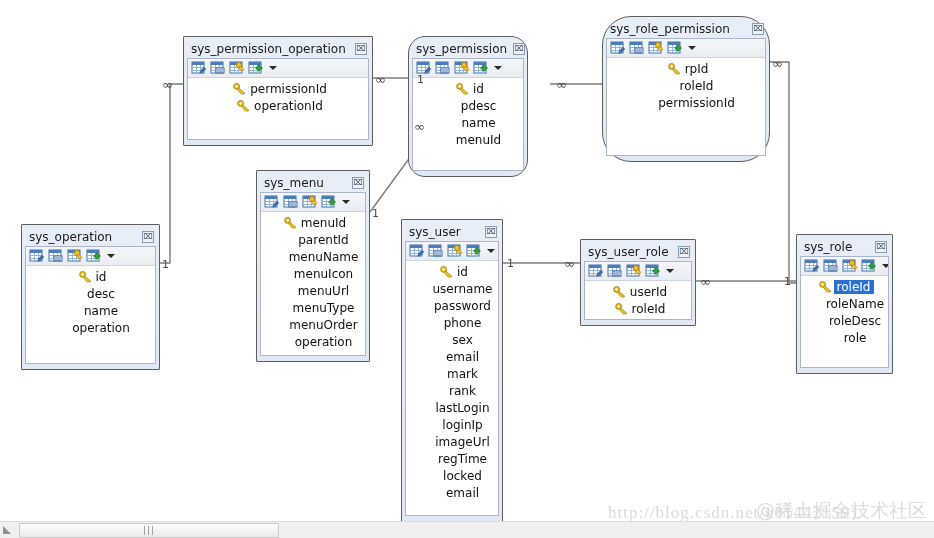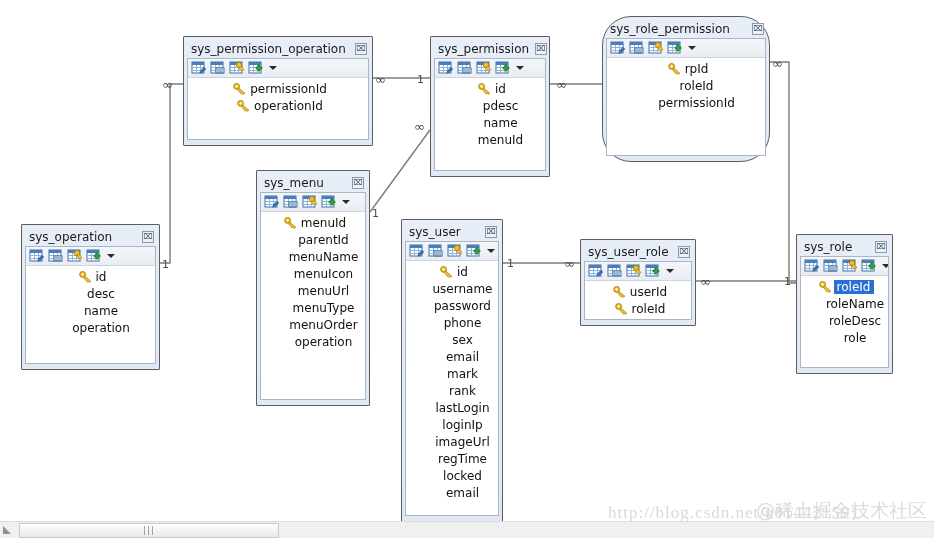--- a/index.html
+++ b/index.html
@@ -266,21 +266,21 @@
               <span class="keyslot"><svg width="14" height="13" viewBox="0 0 14 13">
                   <circle cx="3.6" cy="4.4" r="2.9" fill="#f2c41c" stroke="#a8821a" stroke-width="1"></circle>
                   <circle cx="3.6" cy="4.4" r="1.1" fill="#ffffff"></circle>
                   <path d="M5.6 6.0 L11.8 11.2 L10.4 12.4 L9.4 11.4 L8.5 12.2 L7.5 11.2 L4.4 7.6 Z" fill="#f2c41c" stroke="#a8821a" stroke-width="0.8"></path>
                 </svg></span>
               <span class="fname">operationId</span>
             </div>
           </div>
         </div>
       </div>
-      <div class="entity" style="left: 430px; top: 36px; width: 120px; height: 141px;">
+      <div class="entity" style="left: 408px; top: 36px; width: 120px; height: 141px; border-radius: 17px;">
         <div class="ehead">
           <div class="etitle">sys_permission</div>
           <div class="eclose">⌧</div>
         </div>
         <div class="ebody">
           <div class="etoolbar">
             <span class="ticon"><svg width="16" height="15" viewBox="0 0 16 15">
                 <rect x="1" y="1" width="12" height="11" fill="#ffffff" stroke="#3f6ea5" stroke-width="1"></rect>
                 <rect x="1" y="1" width="12" height="3" fill="#4a7ebb"></rect>
                 <g stroke="#8fb3da" stroke-width="1">
@@ -424,21 +424,21 @@
               <span class="nokey"></span>
               <span class="fname">roleId</span>
             </div>
             <div class="field">
               <span class="nokey"></span>
               <span class="fname">permissionId</span>
             </div>
           </div>
         </div>
       </div>
-      <div class="entity" style="left: 256px; top: 170px; width: 114px; height: 236px;">
+      <div class="entity" style="left: 256px; top: 170px; width: 114px; height: 192px;">
         <div class="ehead">
           <div class="etitle">sys_menu</div>
           <div class="eclose">⌧</div>
         </div>
         <div class="ebody">
           <div class="etoolbar">
             <span class="ticon"><svg width="16" height="15" viewBox="0 0 16 15">
                 <rect x="1" y="1" width="12" height="11" fill="#ffffff" stroke="#3f6ea5" stroke-width="1"></rect>
                 <rect x="1" y="1" width="12" height="3" fill="#4a7ebb"></rect>
                 <g stroke="#8fb3da" stroke-width="1">

